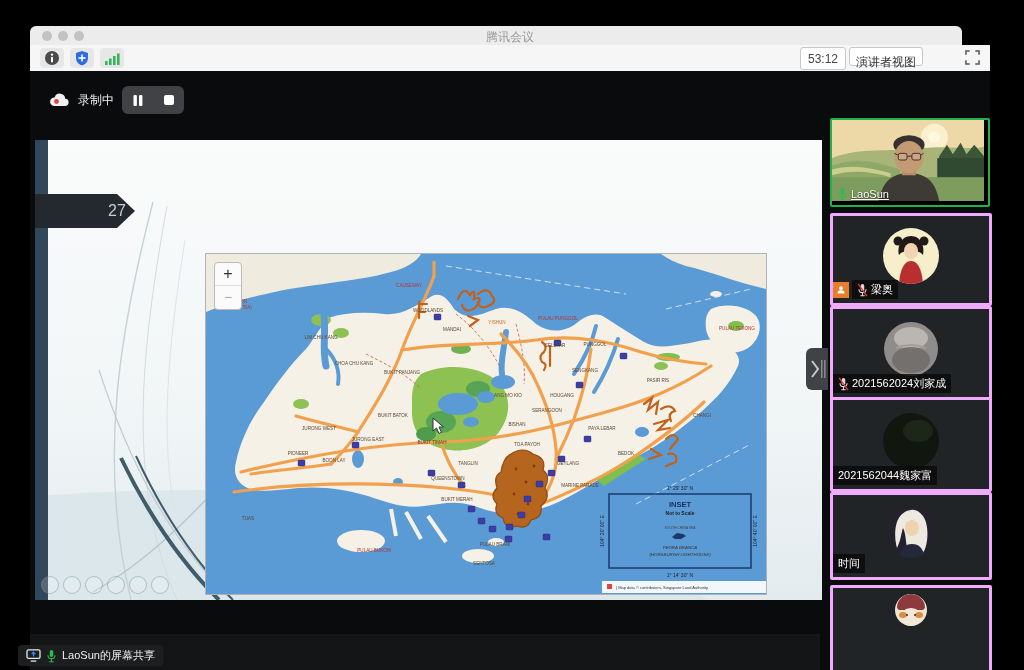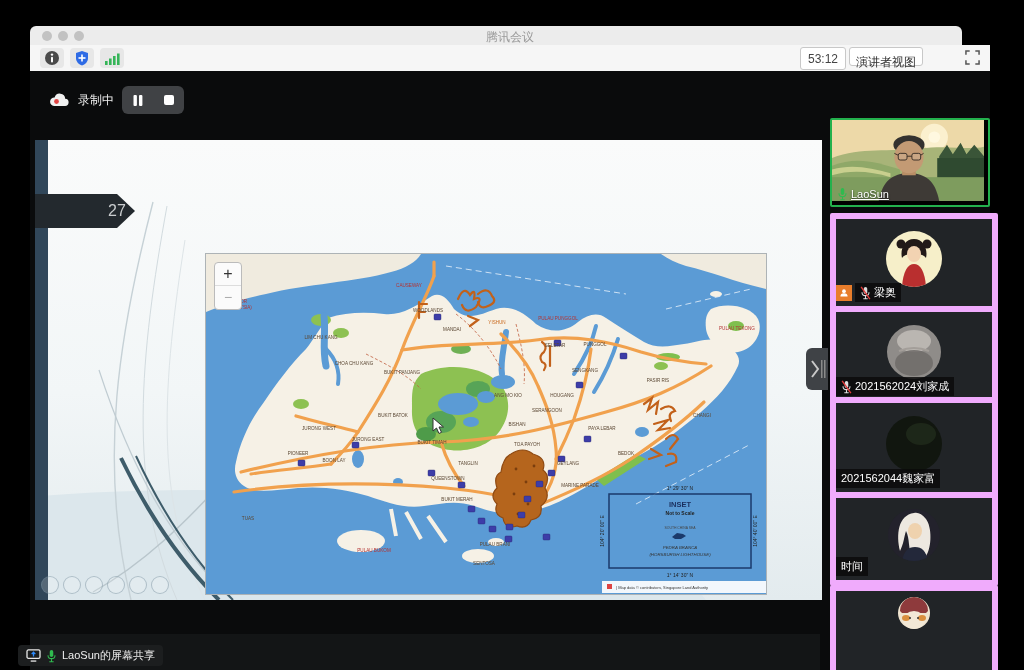--- a/index.html
+++ b/index.html
@@ -30,21 +30,21 @@
   .slide-num{left:0px;top:54px;width:84px;text-align:center;font-size:16px;color:#c9ccce;line-height:34px;margin-left:40px;}
   .ghost{width:16px;height:16px;border-radius:50%;border:1.5px solid rgba(110,135,150,.45);background:rgba(255,255,255,.18);top:436px;}
   
   .map{left:170px;top:113px;width:560px;height:340px;background:#5b9bd5;border:1px solid #adb3b6;overflow:hidden;}
   .zoomctl{left:8px;top:8px;width:26px;height:46px;background:#fbfbfb;border:1px solid #bbb;border-radius:4px;text-align:center;}
   .zoomctl .zi{font-size:16px;color:#333;line-height:22px;border-bottom:1px solid #ddd;}
   .zoomctl .zo{font-size:14px;color:#aaa;line-height:22px;}
   
   .handle{left:806px;top:348px;width:22px;height:42px;background:#3f4246;border-radius:6px 0 0 6px;}
   
-  .tile{left:830px;width:156px;background:#212427;border:6px solid #f0abfc;border-radius:2px;overflow:hidden;}
+  .tile{left:830px;width:156px;background:#212427;border:3px solid #f0abfc;border-radius:2px;overflow:hidden;}
   .tile.video{border:2px solid #23b14d;background:#000;}
   .tlabel{position:absolute;left:0;bottom:4px;display:flex;align-items:center;gap:3px;}
   .chip{display:flex;align-items:center;gap:3px;background:rgba(10,10,10,.82);padding:2px 5px;color:#fff;font-size:11px;}
   .plain-label{color:#fff;font-size:11px;text-shadow:0 1px 2px rgba(0,0,0,.9);text-decoration:underline;}
   .handbadge{width:16px;height:16px;background:#e87d2b;display:flex;align-items:center;justify-content:center;}
   .avatar{position:absolute;left:50%;transform:translateX(-50%);}
   
   .botstrip{left:30px;top:634px;width:790px;height:36px;background:#131516;}
   .sharebadge{left:18px;top:645px;height:21px;background:#1c1e1f;border-radius:4px;display:flex;align-items:center;gap:5px;padding:0 8px;}
   .share-label{color:#eee;font-size:11px;}

